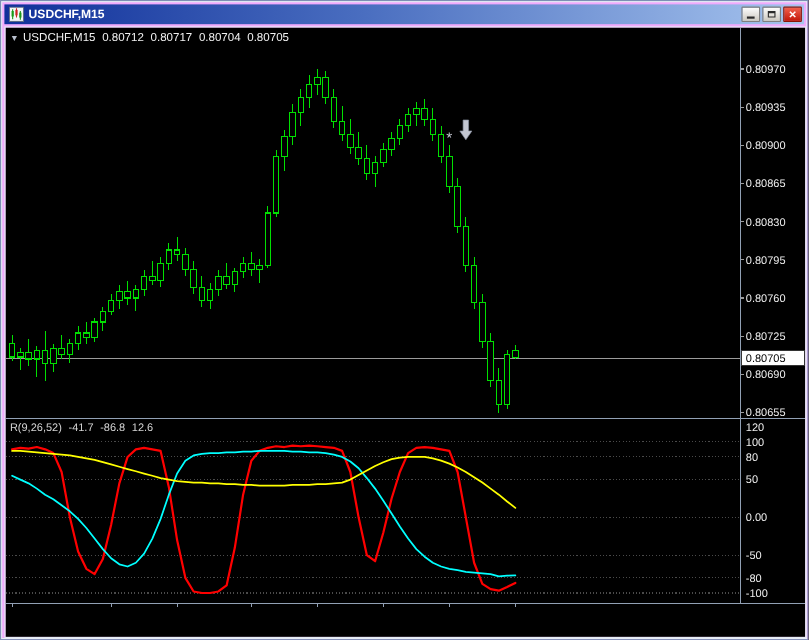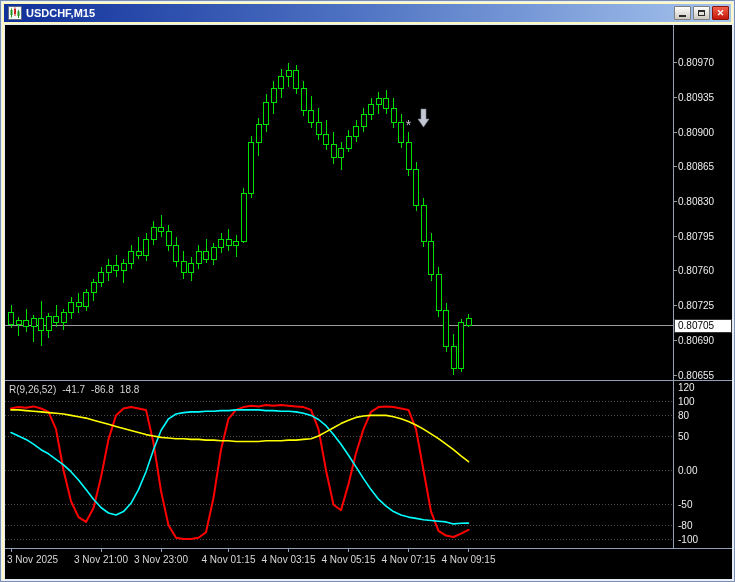--- a/index.html
+++ b/index.html
@@ -1,18 +1,18 @@
 <!DOCTYPE html>
 <html><head>
 <meta charset="utf-8">
 <style>
   html,body{margin:0;padding:0;background:#4a4a4a;}
   .window{
     position:relative;width:735px;height:582px;box-sizing:border-box;
-    background:#fef9c3;border:1px solid #7c90b4;
+    background:#f0abfc;border:1px solid #7c90b4;
     box-shadow:inset 0 0 0 1px #e9eff8;
     font-family:"Liberation Sans",sans-serif;
   }
   .titlebar{
     position:absolute;left:3px;top:3px;right:3px;height:18px;
     display:flex;align-items:center;
     background:linear-gradient(90deg,#10309a 0%,#4a6ec0 45%,#a6c4ee 100%);
     padding:0 2px;box-sizing:border-box;
   }
   .titlebar-icon{width:14px;height:14px;margin:0 4px 0 2px;flex:none;}
@@ -252,29 +252,22 @@
         <line x1="6" y1="523.5" x2="6" y2="527" stroke="#91A0B4" shape-rendering="crispEdges"></line>
         <line x1="96" y1="523.5" x2="96" y2="527" stroke="#91A0B4" shape-rendering="crispEdges"></line>
         <line x1="156" y1="523.5" x2="156" y2="527" stroke="#91A0B4" shape-rendering="crispEdges"></line>
         <line x1="223.5" y1="523.5" x2="223.5" y2="527" stroke="#91A0B4" shape-rendering="crispEdges"></line>
         <line x1="283.5" y1="523.5" x2="283.5" y2="527" stroke="#91A0B4" shape-rendering="crispEdges"></line>
         <line x1="343.5" y1="523.5" x2="343.5" y2="527" stroke="#91A0B4" shape-rendering="crispEdges"></line>
         <line x1="403.5" y1="523.5" x2="403.5" y2="527" stroke="#91A0B4" shape-rendering="crispEdges"></line>
         <line x1="463.5" y1="523.5" x2="463.5" y2="527" stroke="#91A0B4" shape-rendering="crispEdges"></line>
       </svg>
 
+    <div class="chart-header">
+      <span class="marker">▼</span><span>USDCHF,M15</span><span>0.80712</span><span>0.80717</span><span>0.80704</span><span>0.80705</span>
+    </div>
 
     <div class="indicator-label">
-      <span>R(9,26,52)</span><span>-41.7</span><span>-86.8</span><span>18.8</span>
+      <span>R(9,26,52)</span><span>-41.7</span><span>-86.8</span><span>12.6</span>
     </div>
 
-    <div class="time-axis" id="time-axis">
-        <span class="time-label first" style="left: 2px;">3 Nov 2025</span>
-        <span class="time-label" style="left: 96px;">3 Nov 21:00</span>
-        <span class="time-label" style="left: 156px;">3 Nov 23:00</span>
-        <span class="time-label" style="left: 223.5px;">4 Nov 01:15</span>
-        <span class="time-label" style="left: 283.5px;">4 Nov 03:15</span>
-        <span class="time-label" style="left: 343.5px;">4 Nov 05:15</span>
-        <span class="time-label" style="left: 403.5px;">4 Nov 07:15</span>
-        <span class="time-label" style="left: 463.5px;">4 Nov 09:15</span>
-      </div>
   </div>
 </div>
 
 </body></html>

